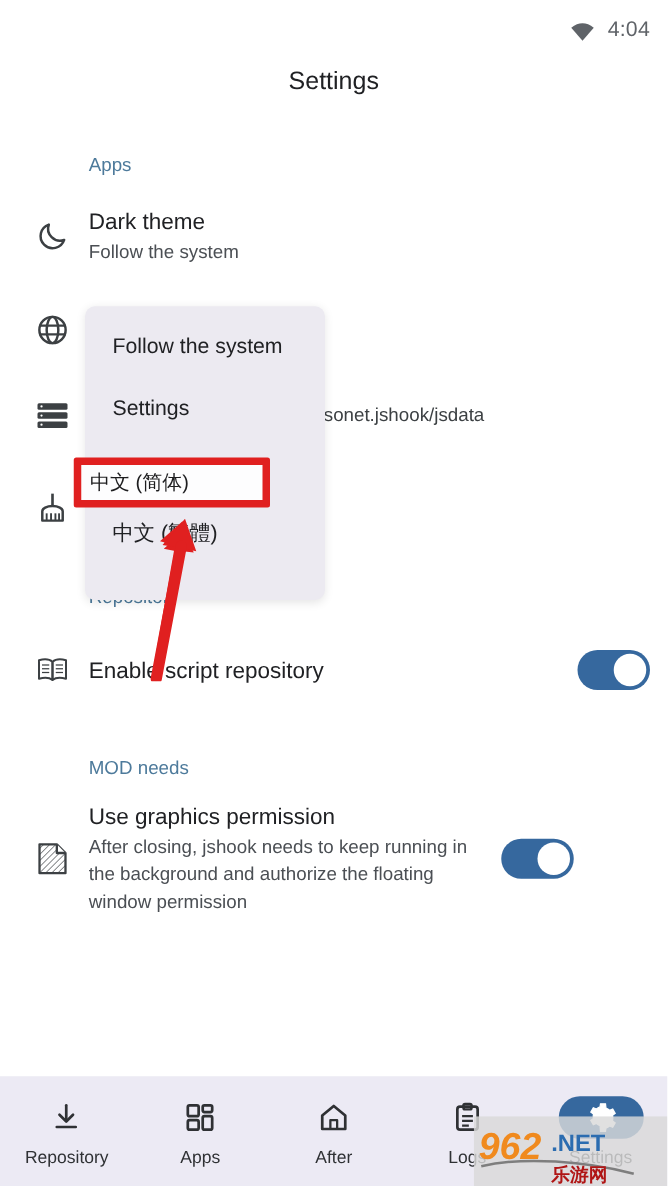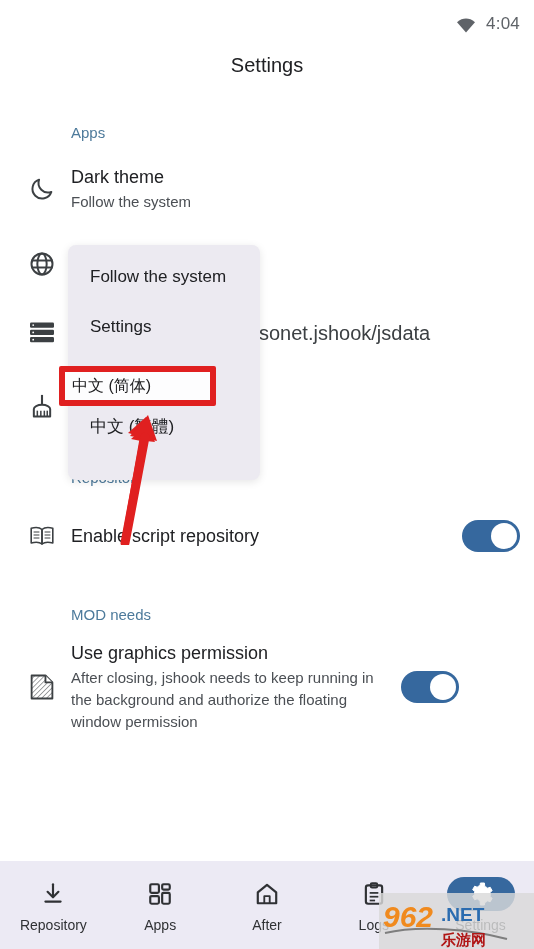--- a/index.html
+++ b/index.html
@@ -207,21 +207,21 @@
         <svg width="28" height="24" viewBox="0 0 28 24" aria-hidden="true">
           <rect x="2" y="2.5" width="24" height="5.2" rx="1.2" fill="#3c4043"></rect>
           <rect x="2" y="9.8" width="24" height="5.2" rx="1.2" fill="#3c4043"></rect>
           <rect x="2" y="17.1" width="24" height="5.2" rx="1.2" fill="#3c4043"></rect>
           <circle cx="5.2" cy="5.1" r="0.9" fill="#ffffff"></circle>
           <circle cx="5.2" cy="12.4" r="0.9" fill="#ffffff"></circle>
           <circle cx="5.2" cy="19.7" r="0.9" fill="#ffffff"></circle>
         </svg>
       </div>
       <div class="row-text" style="padding-left:188px;">
-        <div class="row-sub" style="font-size:20px;color:#3c4043;">sonet.jshook/jsdata</div>
+        <div class="row-sub" style="font-size:15px;color:#3c4043;">sonet.jshook/jsdata</div>
       </div>
     </div>
 
     <div class="row" style="margin-top:24px; min-height:50px;">
       <div class="row-icon">
         <svg width="28" height="28" viewBox="0 0 24 24" aria-hidden="true">
           <line x1="12" y1="2.5" x2="12" y2="11" stroke="#3c4043" stroke-width="1.8"></line>
           <path d="M5 14.5 C5 12.6 8 11 12 11 C16 11 19 12.6 19 14.5 L19 21 L5 21 Z" fill="none" stroke="#3c4043" stroke-width="1.7" stroke-linejoin="round"></path>
           <line x1="8" y1="16" x2="8" y2="21" stroke="#3c4043" stroke-width="1.3"></line>
           <line x1="11" y1="16" x2="11" y2="21" stroke="#3c4043" stroke-width="1.3"></line>

